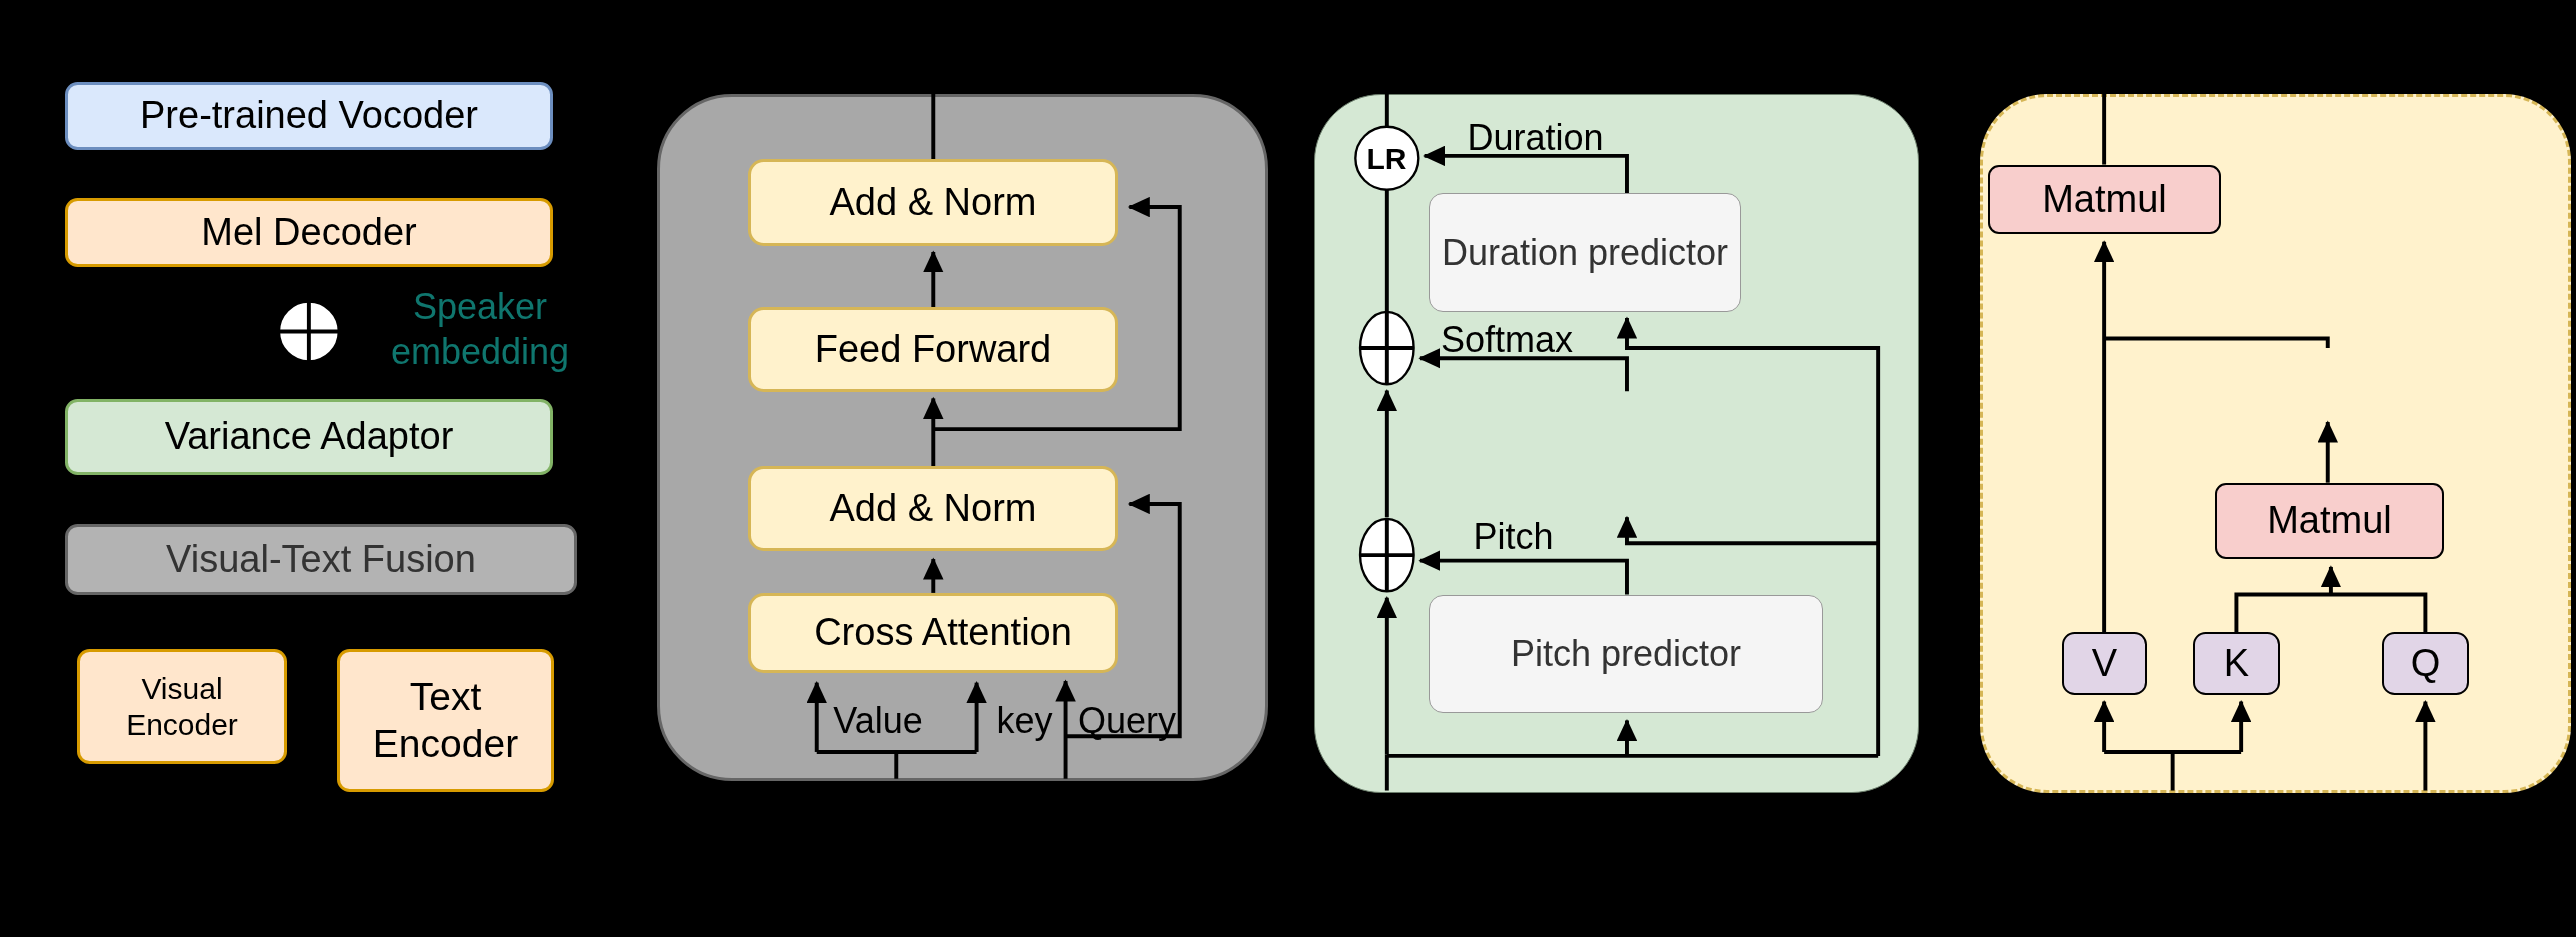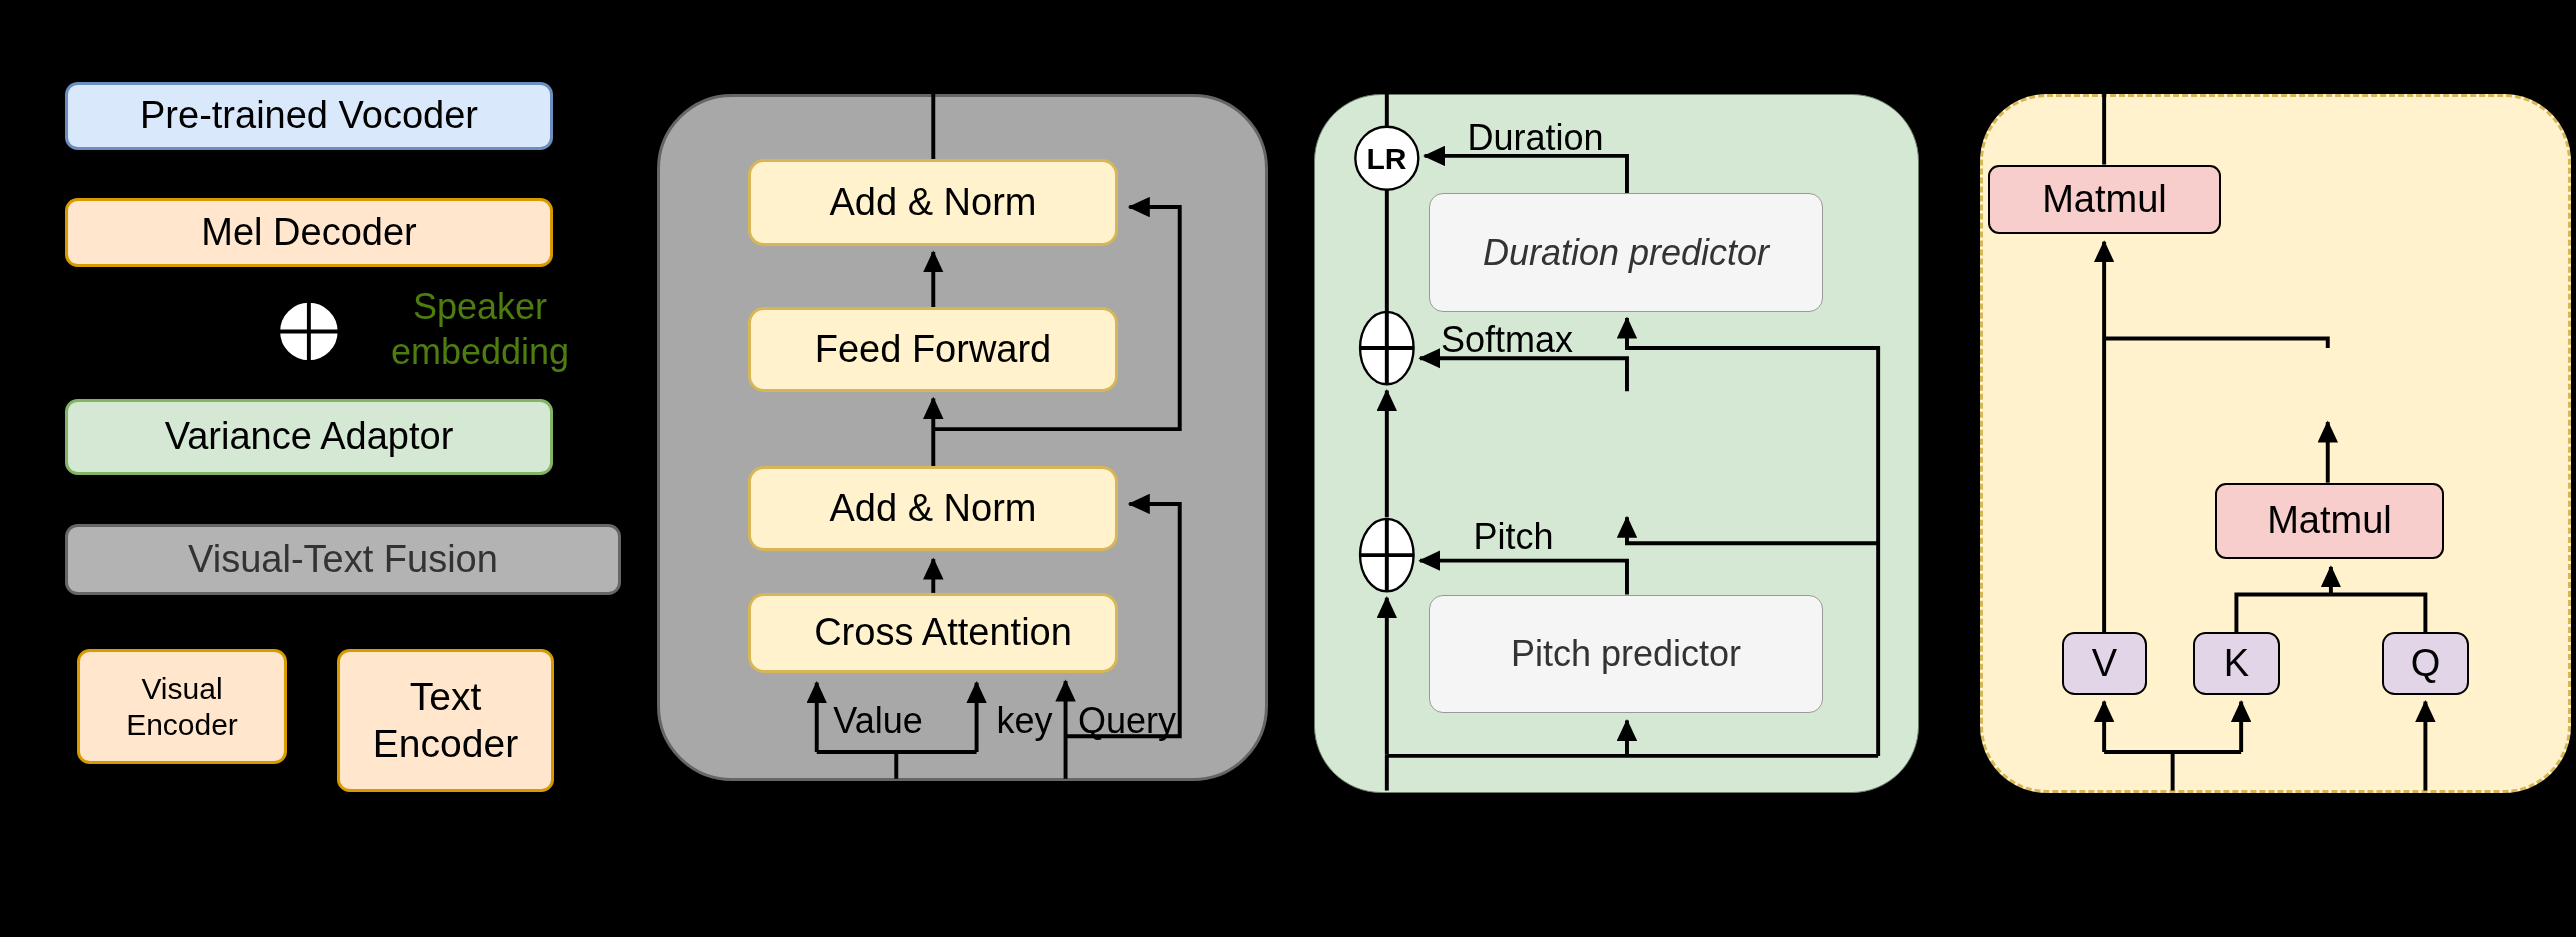--- a/index.html
+++ b/index.html
@@ -20,21 +20,21 @@
   .orange{background:#ffe6cc;border:3.2px solid #d79b00;}
   .greenbox{background:#d5e8d4;border:3.2px solid #82b366;}
   .graybox{background:#b3b3b3;border:3.9px solid #666;color:#333;}
   .yellowbox{background:#fff2cc;border:3.2px solid #d6b656;border-radius:15.8px;}
   .predictor{background:#f5f5f5;border:1.6px solid #999;color:#333;border-radius:14px;font-size:36px;}
   .pink{background:#f8cecc;border:2.4px solid #000;border-radius:11px;}
   .mint{background:#d5e8d4;border:2.4px solid #000;border-radius:11px;}
   .purple{background:#e1d5e7;border:2.4px solid #000;border-radius:12.6px;}
   .lbl{position:absolute;z-index:4;font-size:36px;text-align:center;line-height:1.25;}
   .pre{white-space:pre-line;}
-  .speaker{color:#4d7c0f;}
+  .speaker{color:#0f766e;}
   .lr-badge{position:absolute;z-index:4;font-weight:bold;font-size:30px;
             display:flex;align-items:center;justify-content:center;}
 </style>
 </head>
 <body>
 
 <div class="stage">
 
   <div class="panel panel-gray"></div>
   <div class="panel panel-green"></div>
@@ -109,37 +109,37 @@
       <path class="wire" d="M354 421 H430" stroke-width="5"></path>
       <path class="wire" d="M392 383 V459" stroke-width="5"></path>
     </g>
   </svg>
 
   <div class="node blue" style="left:65px;top:82px;width:488px;height:68px;">Pre-trained Vocoder</div>
   <div class="node orange" style="left:65px;top:198px;width:488px;height:69px;">Mel Decoder</div>
   <div class="lbl pre speaker" style="left:362px;top:284px;width:236px;">Speaker
 embedding</div>
   <div class="node greenbox" style="left:65px;top:399px;width:488px;height:76px;">Variance Adaptor</div>
-  <div class="node graybox" style="left:65px;top:524px;width:556px;height:71px;">Visual-Text Fusion</div>
+  <div class="node graybox" style="left:65px;top:524px;width:512px;height:71px;">Visual-Text Fusion</div>
   <div class="node orange pre" style="left:77px;top:649px;width:210px;height:115px;font-size:30px;">Visual
 Encoder</div>
   <div class="node orange pre" style="left:337px;top:649px;width:217px;height:143px;font-size:39px;">Text
 Encoder</div>
 
   <div class="node yellowbox" style="left:748px;top:159px;width:370px;height:87px;">Add &amp; Norm</div>
   <div class="node yellowbox" style="left:748px;top:307px;width:370px;height:85px;">Feed Forward</div>
   <div class="node yellowbox" style="left:748px;top:466px;width:370px;height:85px;">Add &amp; Norm</div>
   <div class="node yellowbox" style="left:748px;top:593px;width:370px;height:80px;padding-left:20px;">Cross Attention</div>
   <div class="lbl" style="left:819px;top:698px;width:118px;">Value</div>
   <div class="lbl" style="left:981px;top:698px;width:87px;">key</div>
   <div class="lbl" style="left:1068px;top:698px;width:118px;">Query</div>
 
   <div class="lr-badge" style="left:1363px;top:139px;width:47px;height:39px;">LR</div>
   <div class="lbl" style="left:1449px;top:115px;width:173px;">Duration</div>
-  <div class="node predictor" style="left:1429px;top:193px;width:394px;height:119px;font-style:italic;">Duration predictor</div>
+  <div class="node predictor" style="left:1429px;top:193px;width:312px;height:119px;">Duration predictor</div>
   <div class="lbl" style="left:1441px;top:317px;width:126px;">Softmax</div>
   <div class="lbl" style="left:1466px;top:514px;width:95px;">Pitch</div>
   <div class="node predictor" style="left:1429px;top:595px;width:394px;height:118px;">Pitch predictor</div>
 
   <div class="node pink" style="left:1988px;top:165px;width:233px;height:69px;">Matmul</div>
   <div class="node pink" style="left:2215px;top:483px;width:229px;height:76px;">Matmul</div>
   <div class="node purple" style="left:2062px;top:632px;width:85px;height:63px;">V</div>
   <div class="node purple" style="left:2193px;top:632px;width:87px;height:63px;">K</div>
   <div class="node purple" style="left:2382px;top:632px;width:87px;height:63px;">Q</div>
 

